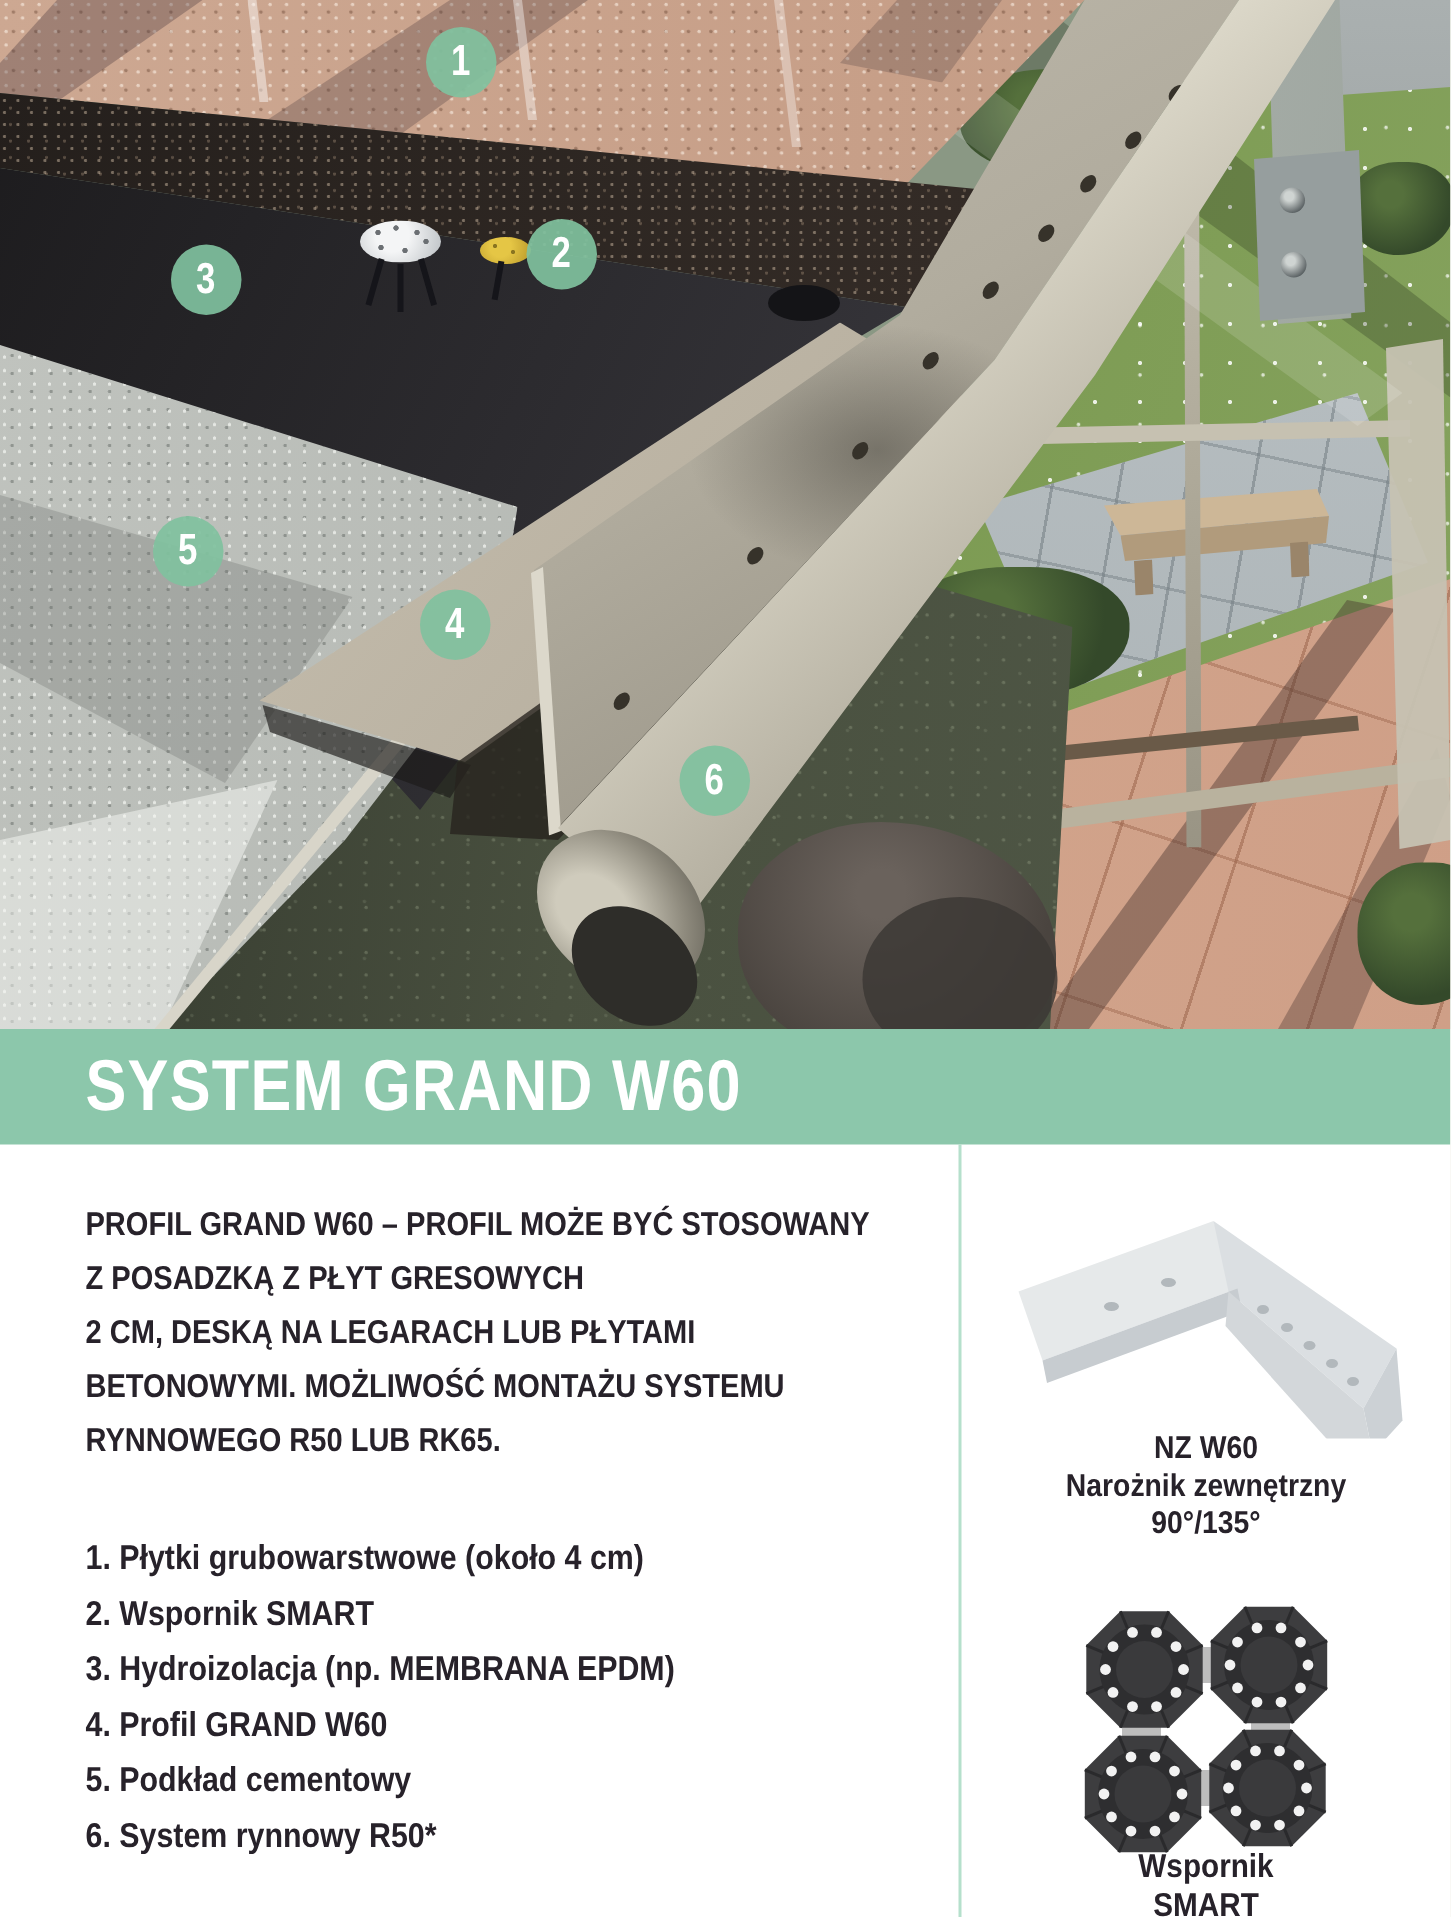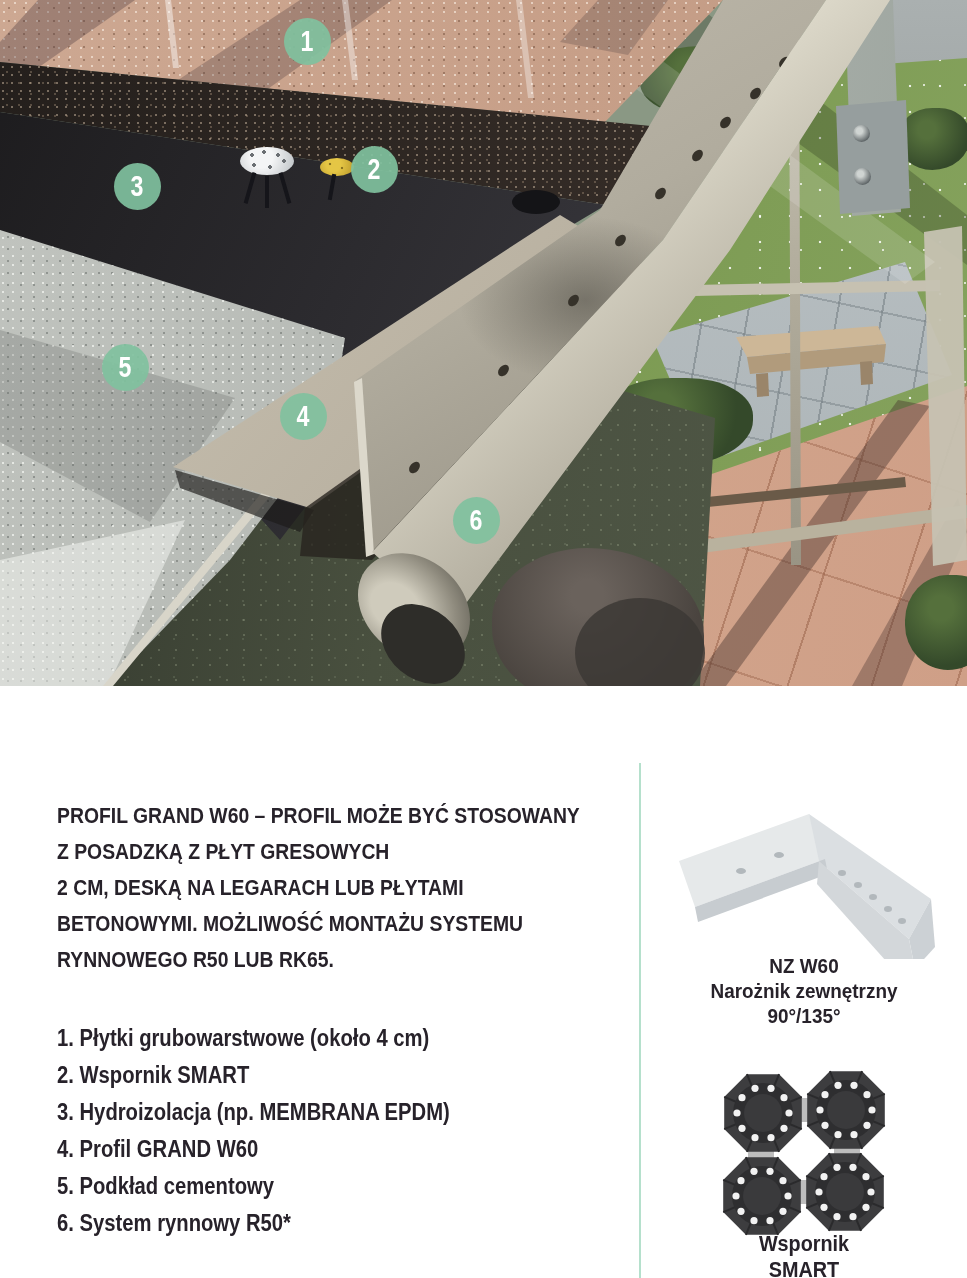--- a/index.html
+++ b/index.html
@@ -283,20 +283,23 @@
         <span>4</span>
       </div>
     <div class="badge n5" style="background:rgba(128,193,158,.92);">
         <span>5</span>
       </div>
     <div class="badge n6" style="background:rgba(128,193,158,.92);">
         <span>6</span>
       </div>
   </div>
 
+  <div class="banner">
+    <h1>SYSTEM GRAND W60</h1>
+  </div>
 
   <div class="intro">PROFIL GRAND W60 – PROFIL MOŻE BYĆ STOSOWANY
 Z POSADZKĄ Z PŁYT GRESOWYCH
 2 CM, DESKĄ NA LEGARACH LUB PŁYTAMI
 BETONOWYMI. MOŻLIWOŚĆ MONTAŻU SYSTEMU
 RYNNOWEGO R50 LUB RK65.</div>
 
   <ul class="component-list">
     <li>1. Płytki grubowarstwowe (około 4 cm)</li>
     <li>2. Wspornik SMART</li>

